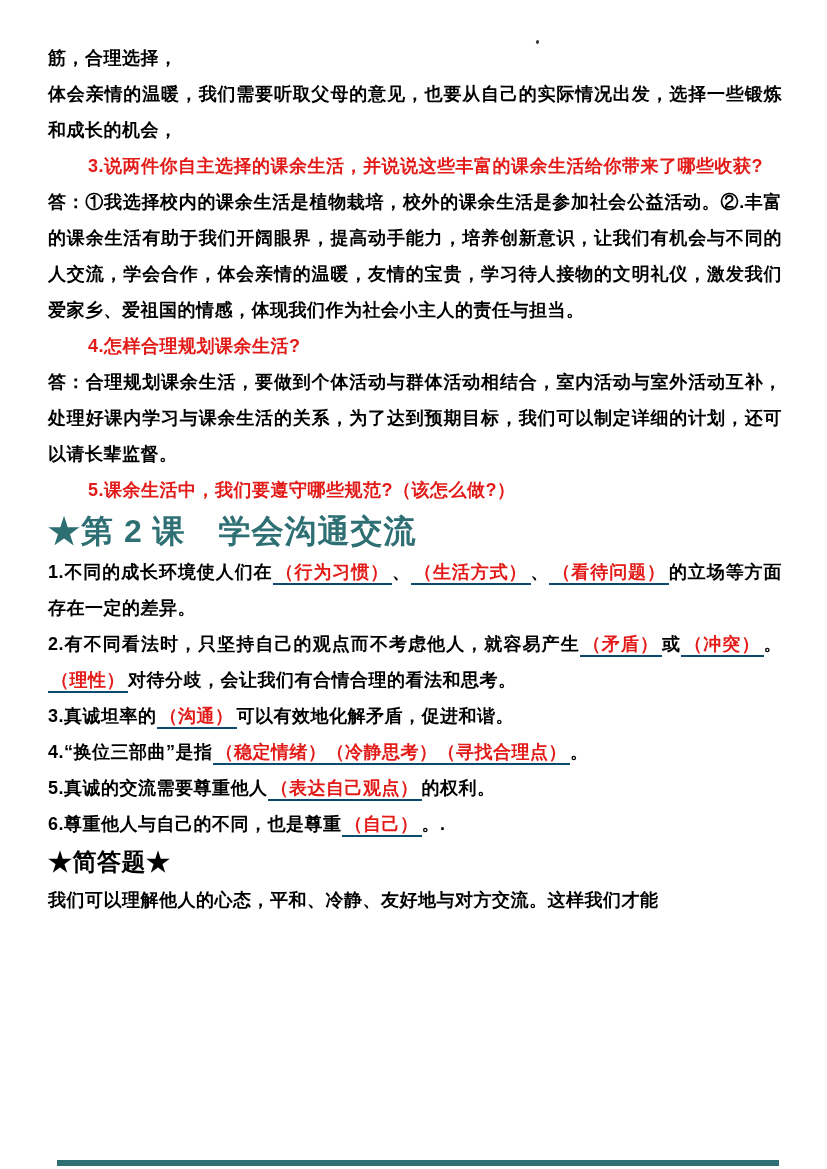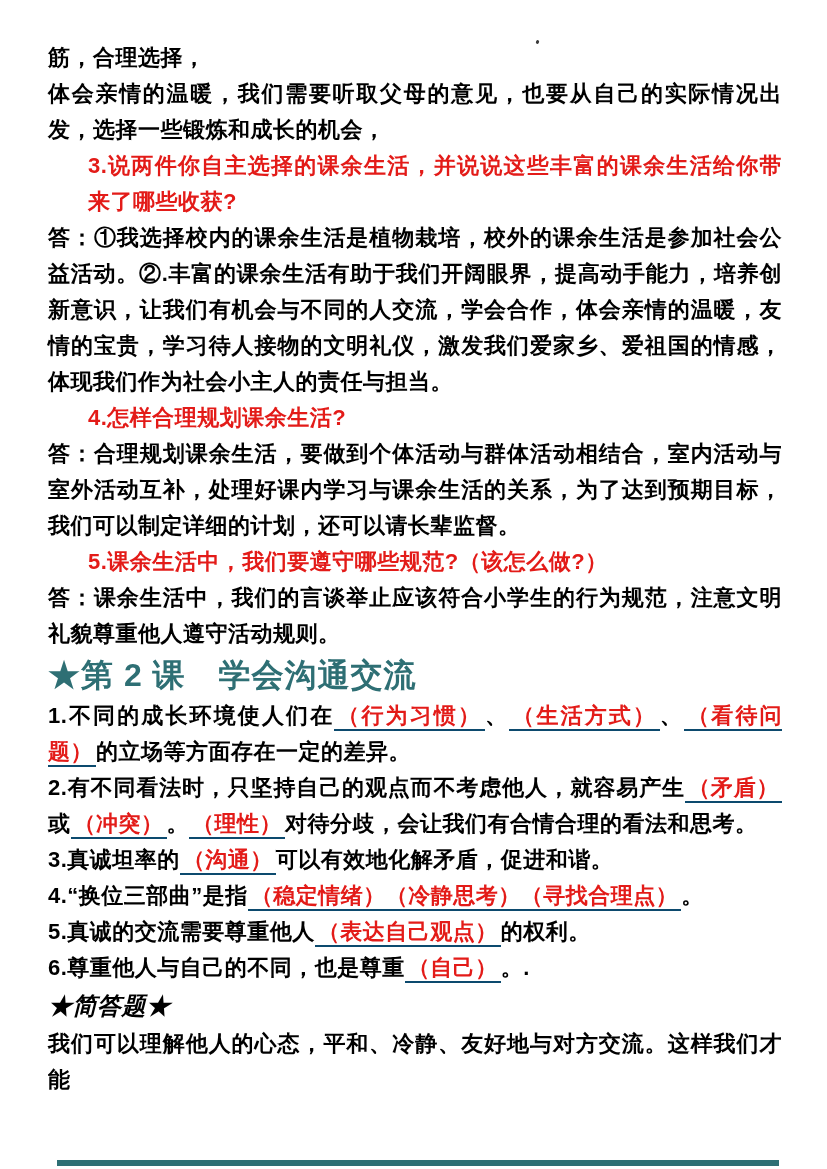--- a/index.html
+++ b/index.html
@@ -18,40 +18,39 @@
   }
   .content {
     position: absolute;
     left: 48px;
     top: 40px;
     width: 734px;
   }
   .content p {
     margin: 0;
     padding: 0;
-    font-size: 22px;
+    font-size: 18px;
     line-height: 36px;
     color: #000000;
     text-align: justify;
     letter-spacing: 0.5px;
   }
   .content p.question {
     color: var(--red, #e31b18);
     margin-left: 40px;
   }
   .content p.lesson {
     color: var(--teal, #2e6f74);
     font-size: 32px;
     line-height: 46px;
     letter-spacing: 1px;
   }
   .content p.section {
     font-size: 24px;
     line-height: 40px;
-    font-style: italic;
   }
   .content span {
     white-space: pre-wrap;
   }
   .content span.ru {
     color: var(--red, #e31b18);
     border-bottom: 2px solid #0c4a6e;
     padding: 0 3px 1px 3px;
   }
   .stray-mark {
@@ -78,21 +77,20 @@
 
 <div class="page">
   <div class="content" id="content">
       <p class="body"><span>筋，合理选择，</span></p>
       <p class="body"><span>体会亲情的温暖，我们需要听取父母的意见，也要从自己的实际情况出发，选择一些锻炼和成长的机会，</span></p>
       <p class="question"><span>3.说两件你自主选择的课余生活，并说说这些丰富的课余生活给你带来了哪些收获?</span></p>
       <p class="body"><span>答：①我选择校内的课余生活是植物栽培，校外的课余生活是参加社会公益活动。②.丰富的课余生活有助于我们开阔眼界，提高动手能力，培养创新意识，让我们有机会与不同的人交流，学会合作，体会亲情的温暖，友情的宝贵，学习待人接物的文明礼仪，激发我们爱家乡、爱祖国的情感，体现我们作为社会小主人的责任与担当。</span></p>
       <p class="question"><span>4.怎样合理规划课余生活?</span></p>
       <p class="body"><span>答：合理规划课余生活，要做到个体活动与群体活动相结合，室内活动与室外活动互补，处理好课内学习与课余生活的关系，为了达到预期目标，我们可以制定详细的计划，还可以请长辈监督。</span></p>
       <p class="question"><span>5.课余生活中，我们要遵守哪些规范?（该怎么做?）</span></p>
-      <p class="body"><span>答：课余生活中，我们的言谈举止应该符合小学生的行为规范，注意文明礼貌尊重他人遵守活动规则。</span></p>
       <p class="lesson"><span>★第 2 课　学会沟通交流</span></p>
       <p class="body"><span>1.不同的成长环境使人们在</span><span class="ru">（行为习惯）</span><span>、</span><span class="ru">（生活方式）</span><span>、</span><span class="ru">（看待问题）</span><span>的立场等方面存在一定的差异。</span></p>
       <p class="body"><span>2.有不同看法时，只坚持自己的观点而不考虑他人，就容易产生</span><span class="ru">（矛盾）</span><span>或</span><span class="ru">（冲突）</span><span>。</span><span class="ru">（理性）</span><span>对待分歧，会让我们有合情合理的看法和思考。</span></p>
       <p class="body"><span>3.真诚坦率的</span><span class="ru">（沟通）</span><span>可以有效地化解矛盾，促进和谐。</span></p>
       <p class="body"><span>4.“换位三部曲”是指</span><span class="ru">（稳定情绪）（冷静思考）（寻找合理点）</span><span>。</span></p>
       <p class="body"><span>5.真诚的交流需要尊重他人</span><span class="ru">（表达自己观点）</span><span>的权利。</span></p>
       <p class="body"><span>6.尊重他人与自己的不同，也是尊重</span><span class="ru">（自己）</span><span>。.</span></p>
       <p class="section"><span>★简答题★</span></p>
       <p class="body"><span>我们可以理解他人的心态，平和、冷静、友好地与对方交流。这样我们才能</span></p>
     </div>

